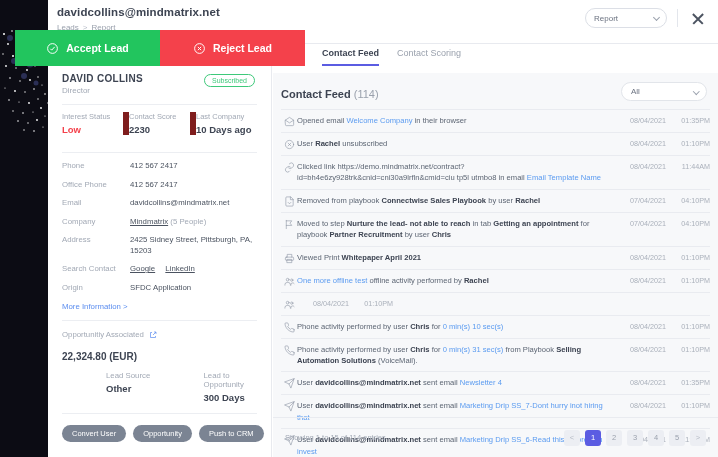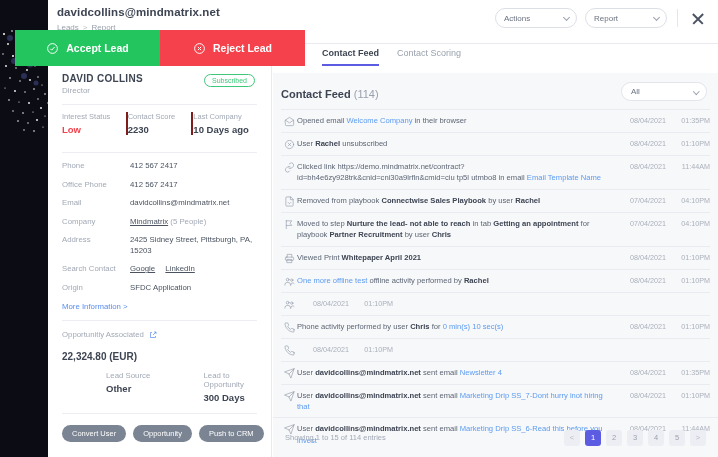--- a/index.html
+++ b/index.html
@@ -126,21 +126,21 @@
   .badge-sub {
     position: absolute; right: 16px; top: 10px;
     border: 1px solid #3ec97a; border-radius: 9px;
     color: #3ec97a; font-size: 7px; padding: 2px 7px;
   }
   .lc-hr { height: 1px; background: #eceef2; margin: 9px 0 0 0; }
 
   .stat-row { display: flex; margin-top: 7px; padding-bottom: 8px; }
   .stat {
     flex: 1; padding-right: 5px;
-    border-right: 2px solid #7f1d1d;
+    border-right: 6px solid #7f1d1d;
   }
   .stat:last-child { border-right: none; }
   .stat .k { font-size: 7.5px; color: #a2a9b5; }
   .stat .v { font-size: 9.5px; color: #3d4452; font-weight: 700; margin-top: 3px; }
   .stat .v.low { color: #f4414b; }
 
   .kv { display: flex; font-size: 7.8px; margin-top: 8px; line-height: 1.35; }
   .kv .k { width: 68px; flex: none; color: #a2a9b5; }
   .kv .v { color: #4b5360; }
   .kv .v a { color: #4b5360; text-decoration: underline; }
@@ -303,24 +303,20 @@
   </svg>
 
   <div class="header">
     <div class="hdr-title">davidcollins@mindmatrix.net</div>
     <div class="breadcrumb">
       <span>Leads</span><span class="sep">&gt;</span><span>Report</span>
     </div>
 
     <div class="hdr-right">
       <div class="pill-select">
-        <span>Actions</span>
-        <span class="cv"></span>
-      </div>
-      <div class="pill-select">
         <span>Report</span>
         <span class="cv"></span>
       </div>
       <div class="hdr-divider"></div>
       <div class="close-x"></div>
     </div>
   </div>
 
   <div class="tabs">
     <div class="tab">History</div>
@@ -551,20 +547,21 @@
           <div class="f-txt"><span>Phone activity performed by user </span><b>Chris</b><span> for </span><span class="lnk">0 min(s) 10 sec(s)</span></div>
           <div class="f-date">08/04/2021</div>
           <div class="f-time">01:10PM</div>
         </div>
         <div class="frow">
           <div class="f-ico">
             <svg width="11" height="11" viewBox="0 0 24 24" stroke="#8a93a2" fill="none" stroke-width="1.3" stroke-linecap="round" stroke-linejoin="round">
               <path d="M22 16.9v3a2 2 0 0 1-2.2 2 19.8 19.8 0 0 1-8.6-3.1 19.5 19.5 0 0 1-6-6A19.8 19.8 0 0 1 2.1 4.2 2 2 0 0 1 4.1 2h3a2 2 0 0 1 2 1.7c.1 1 .4 1.9.7 2.8a2 2 0 0 1-.5 2.1L8.1 9.9a16 16 0 0 0 6 6l1.3-1.2a2 2 0 0 1 2.1-.5c.9.3 1.8.6 2.8.7a2 2 0 0 1 1.7 2z"></path>
             </svg>
           </div>
+          <div class="f-txt"><span>Phone activity performed by user </span><b>Chris</b><span> for </span><span class="lnk">0 min(s) 31 sec(s)</span><span> from Playbook </span><b>Selling Automation Solutions</b><span> (VoiceMail).</span></div>
           <div class="f-date">08/04/2021</div>
           <div class="f-time">01:10PM</div>
         </div>
         <div class="frow">
           <div class="f-ico">
             <svg width="11" height="11" viewBox="0 0 24 24" stroke="#8a93a2" fill="none" stroke-width="1.3" stroke-linecap="round" stroke-linejoin="round">
               <path d="M22 2L11 13"></path>
               <path d="M22 2l-7 20-4-9-9-4z"></path>
             </svg>
           </div>

